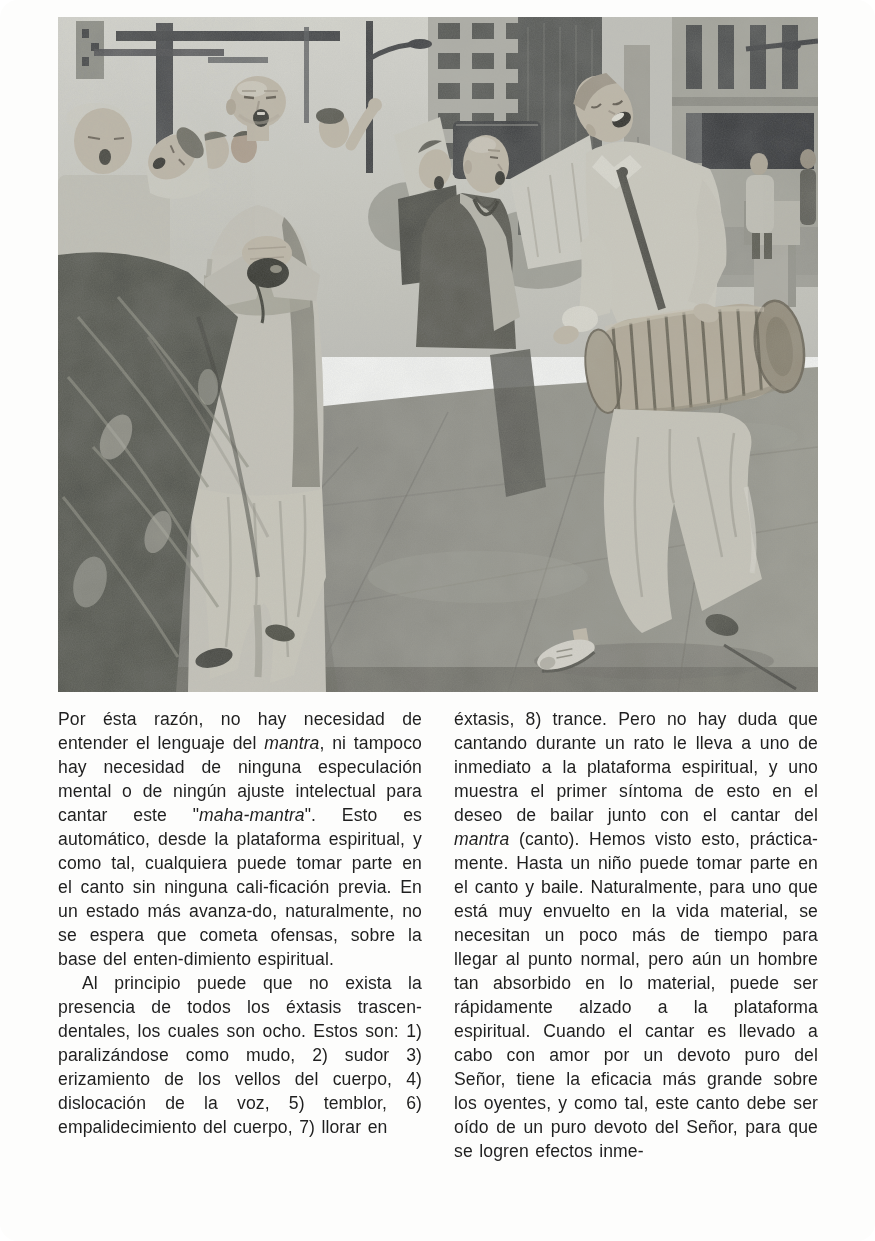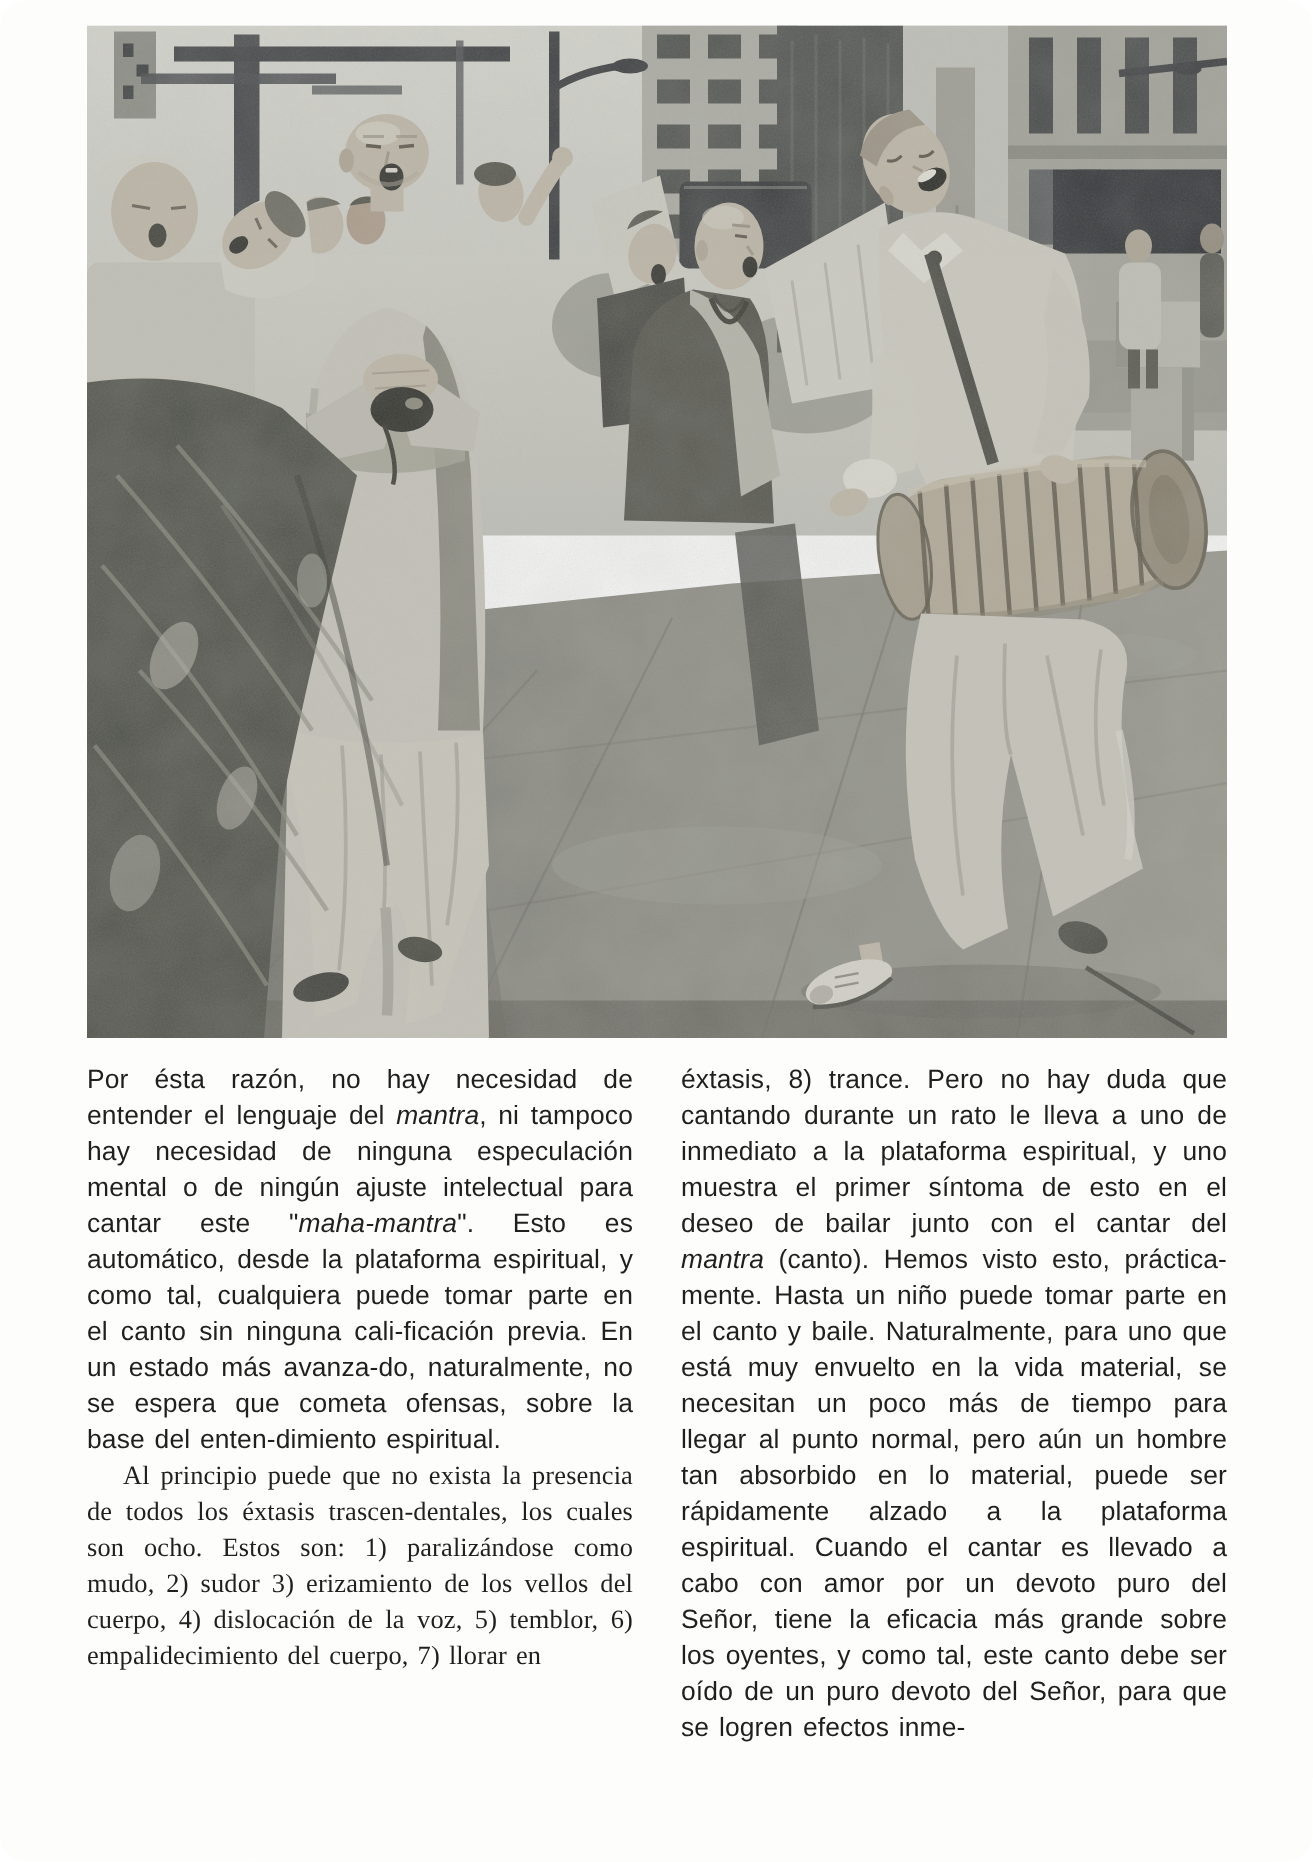--- a/index.html
+++ b/index.html
@@ -4,21 +4,21 @@
 <style>
   html,body{margin:0;padding:0;background:#ffffff;}
   .page{position:relative;width:875px;height:1241px;background:var(--paper,#fdfdfc);
         overflow:hidden;font-family:"Liberation Sans",sans-serif;border-radius:18px;}
   .photo{position:absolute;left:58px;top:17px;width:760px;height:675px;margin:0;}
   .photo svg{display:block;width:100%;height:100%;}
   .textblock{position:absolute;left:58px;top:707px;width:760px;display:flex;gap:32px;}
   .column{width:364px;font-size:17.6px;line-height:24px;text-align:justify;
           color:var(--ink,#1e1e1e);word-spacing:1.5px;letter-spacing:.1px;}
   .column p{margin:0;padding:0;}
-  .column p.indent{text-indent:24px;font-family:Liberation Serif, serif;}
+  .column p.indent{text-indent:24px;}
   .column em{font-style:italic;}
   .f-skin{fill:var(--photo-skin,#c2b9aa);}
 </style>
 </head>
 <body>
 
 <div class="page">
 
   <figure class="photo">
     <svg viewBox="0 0 760 675" role="img">

